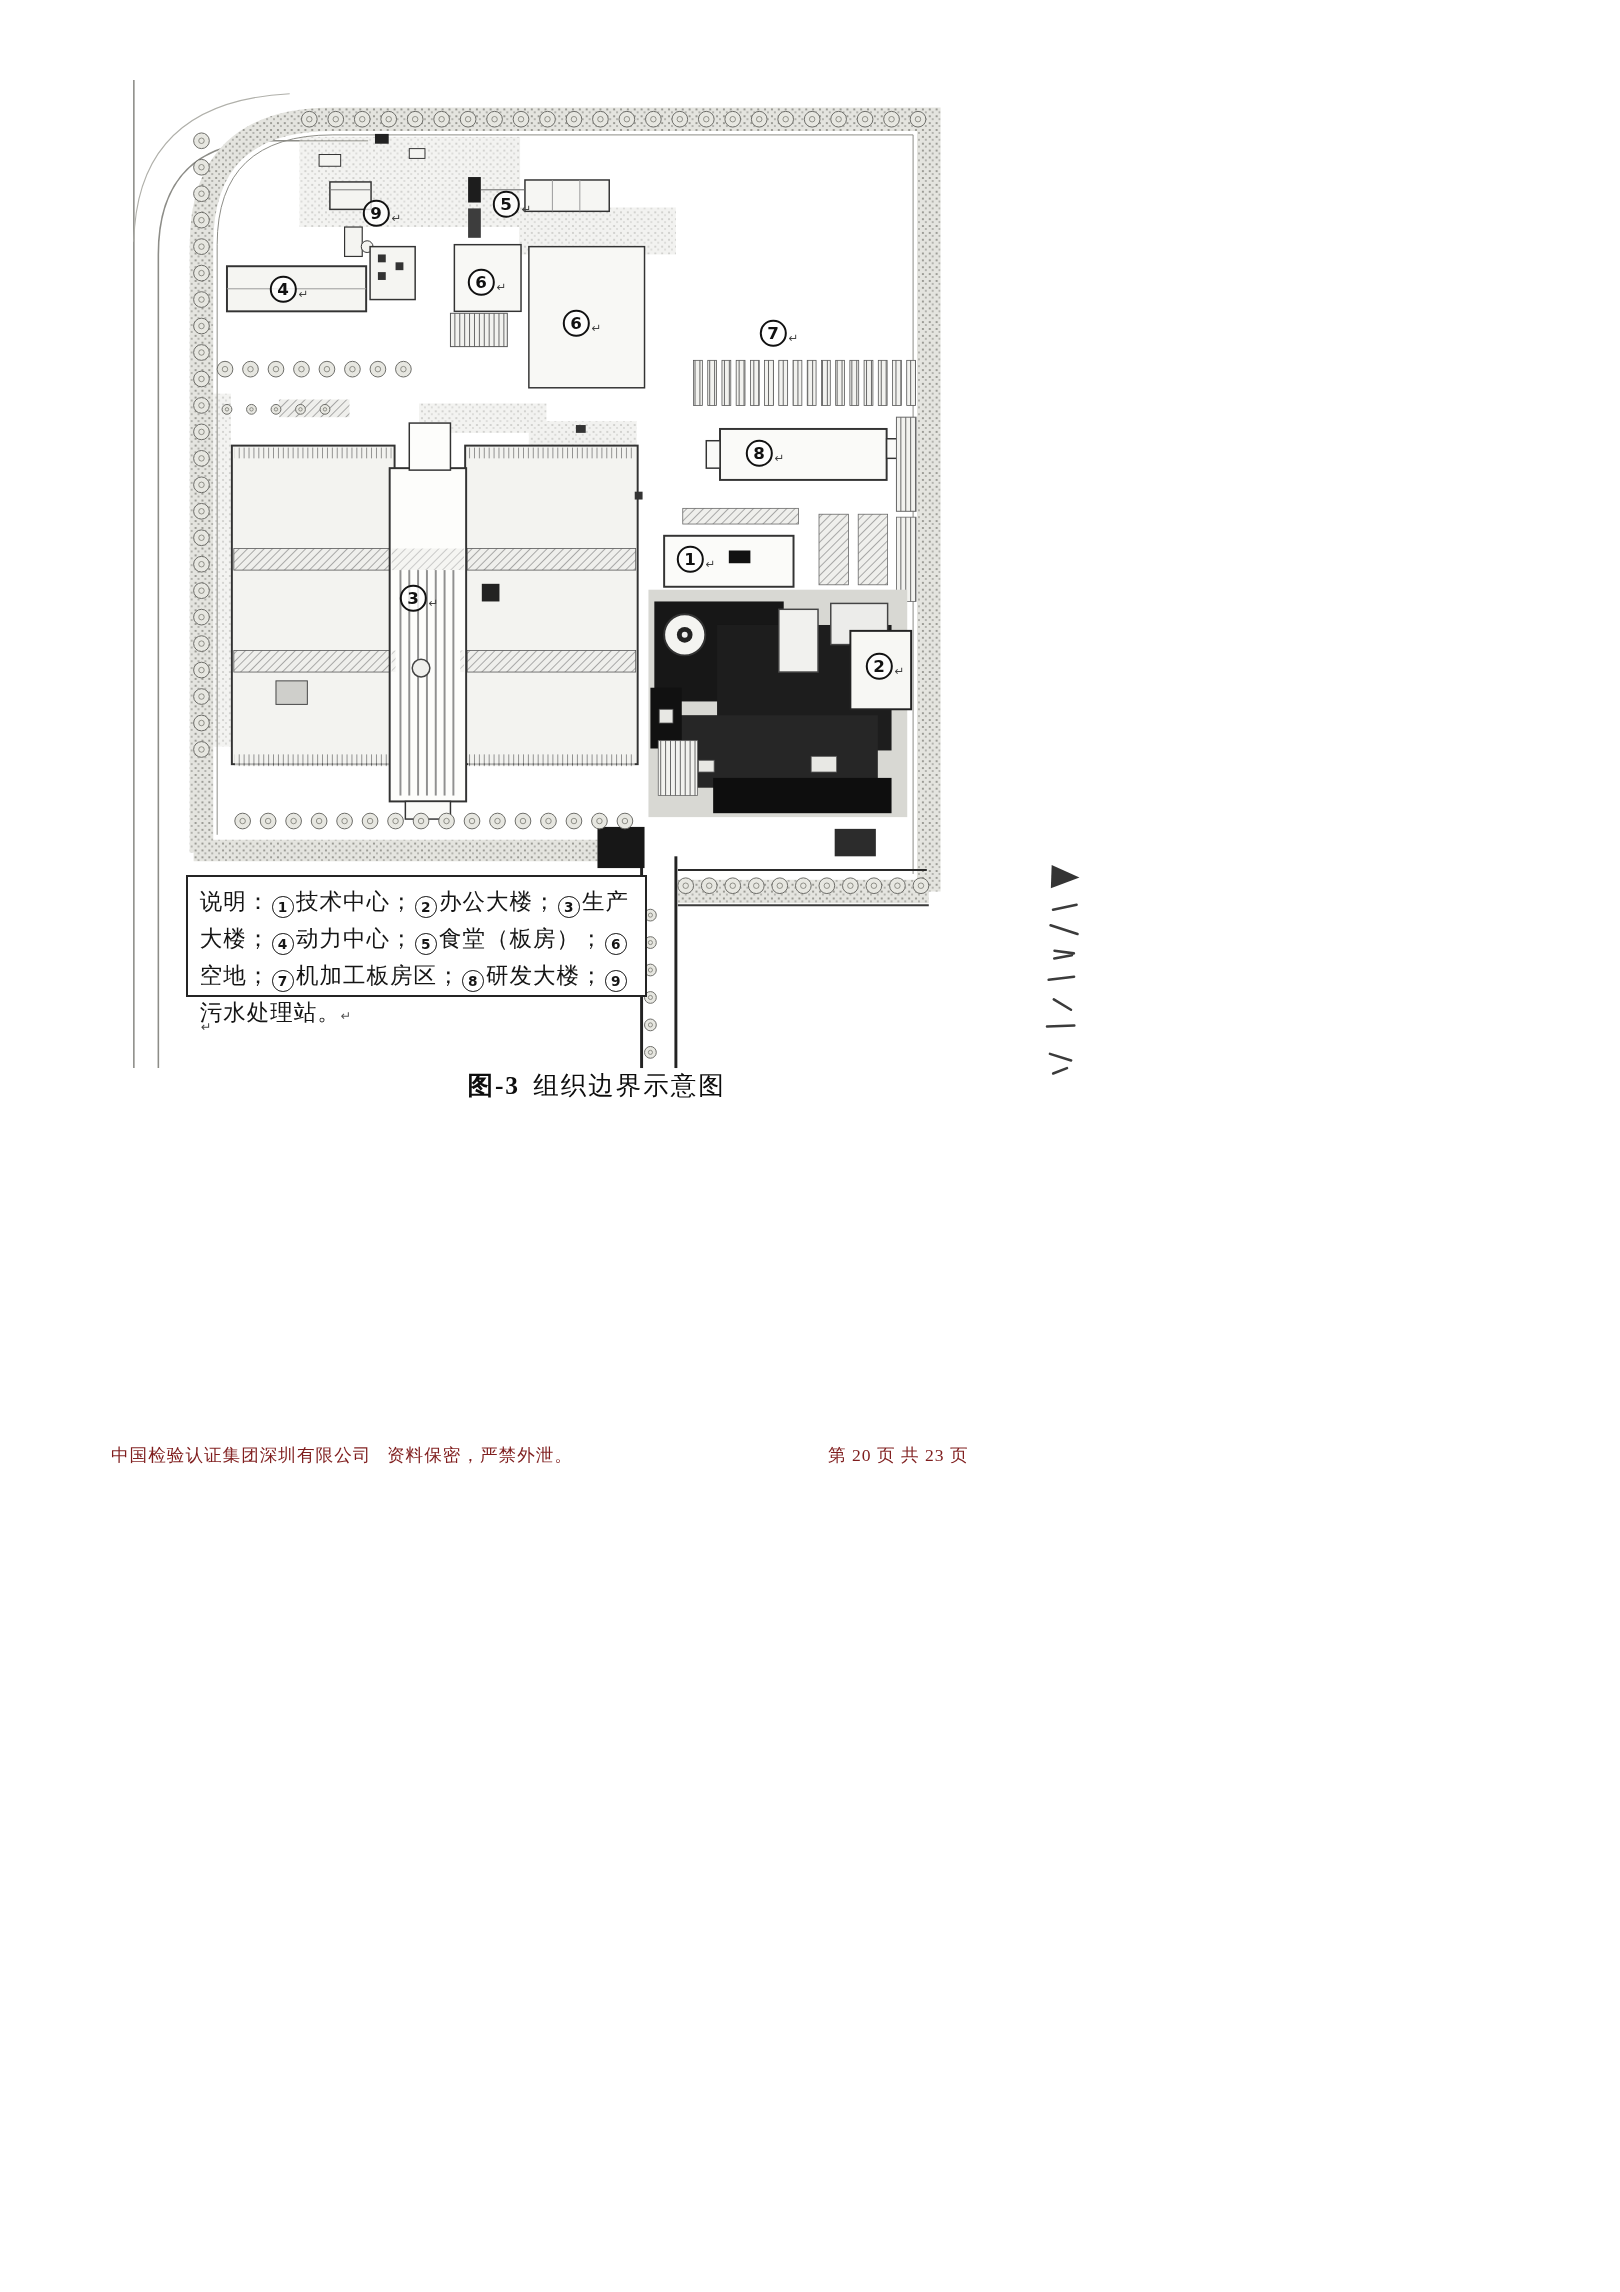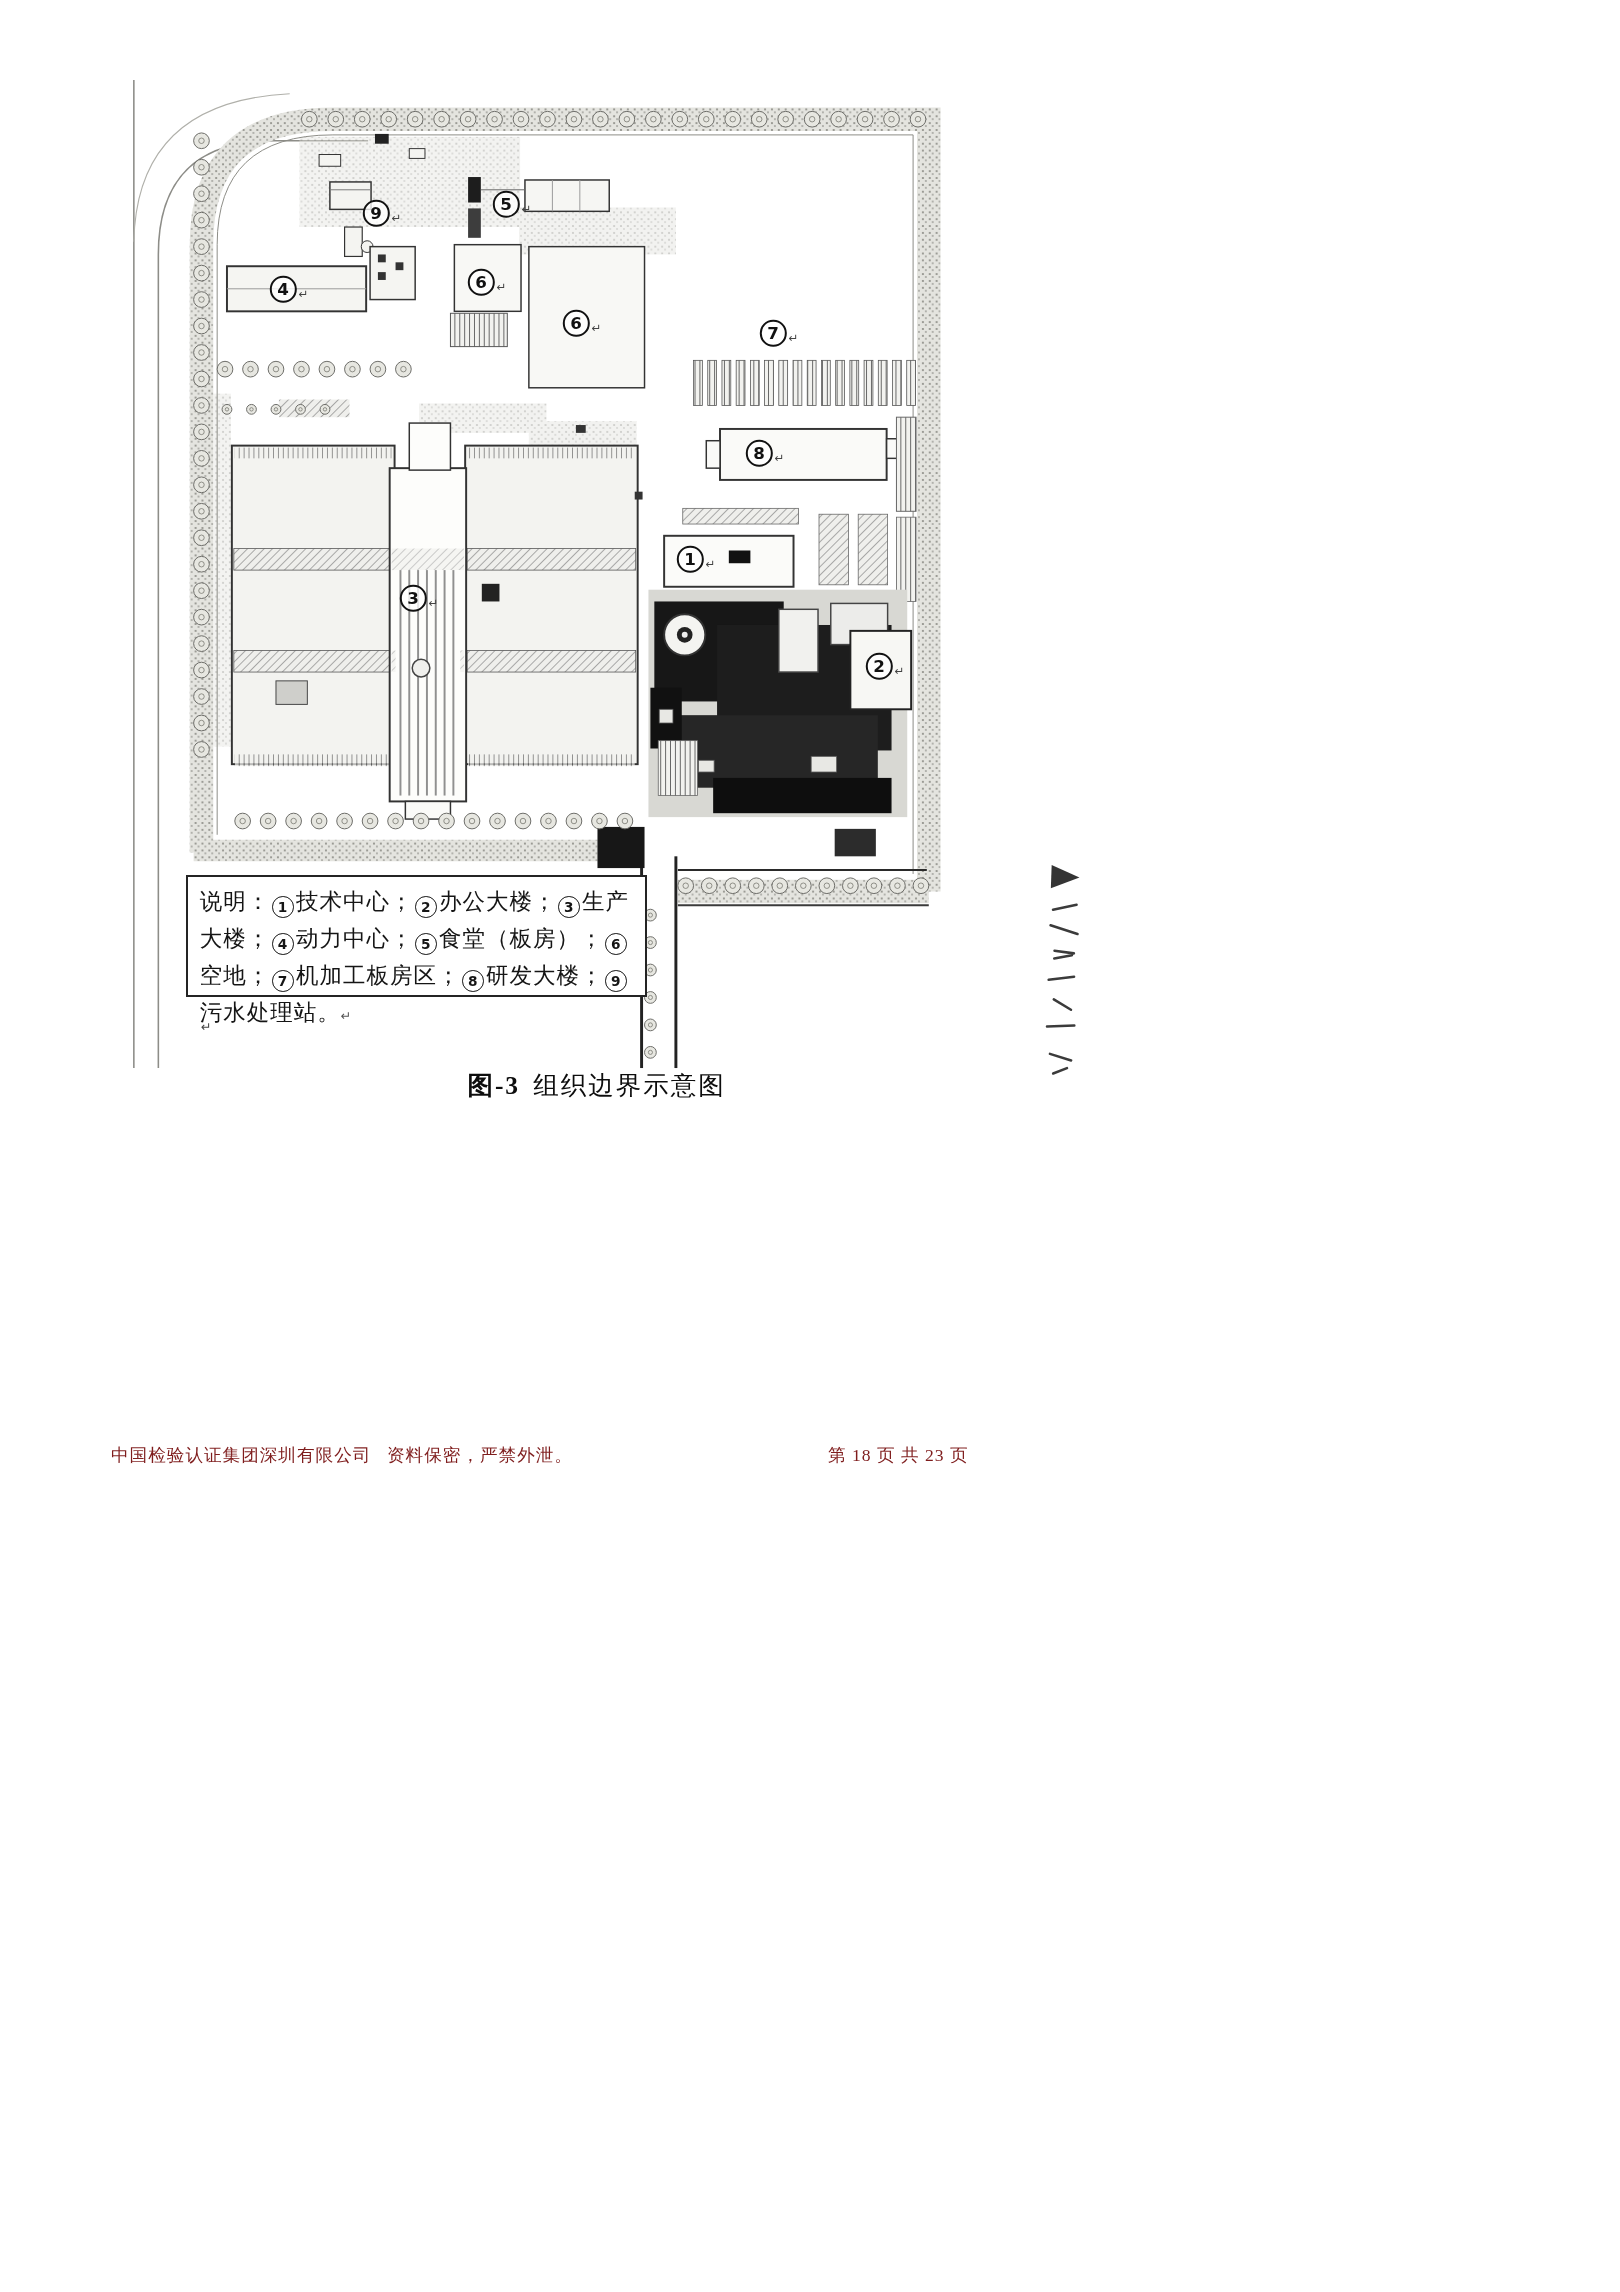--- a/index.html
+++ b/index.html
@@ -492,16 +492,16 @@
         <path d="M4,170 l28,-2"></path>
         <path d="M8,198 l22,6"></path>
         <path d="M12,218 l14,-6"></path>
       </g>
     </svg>
   </div>
 
   <div class="footer">
     <span class="f-company">中国检验认证集团深圳有限公司</span>
     <span class="f-conf">资料保密，严禁外泄。</span>
-    <span class="f-page">第 18 页 共 23 页</span>
+    <span class="f-page">第 20 页 共 23 页</span>
   </div>
 </div>
 
 
 </body></html>

